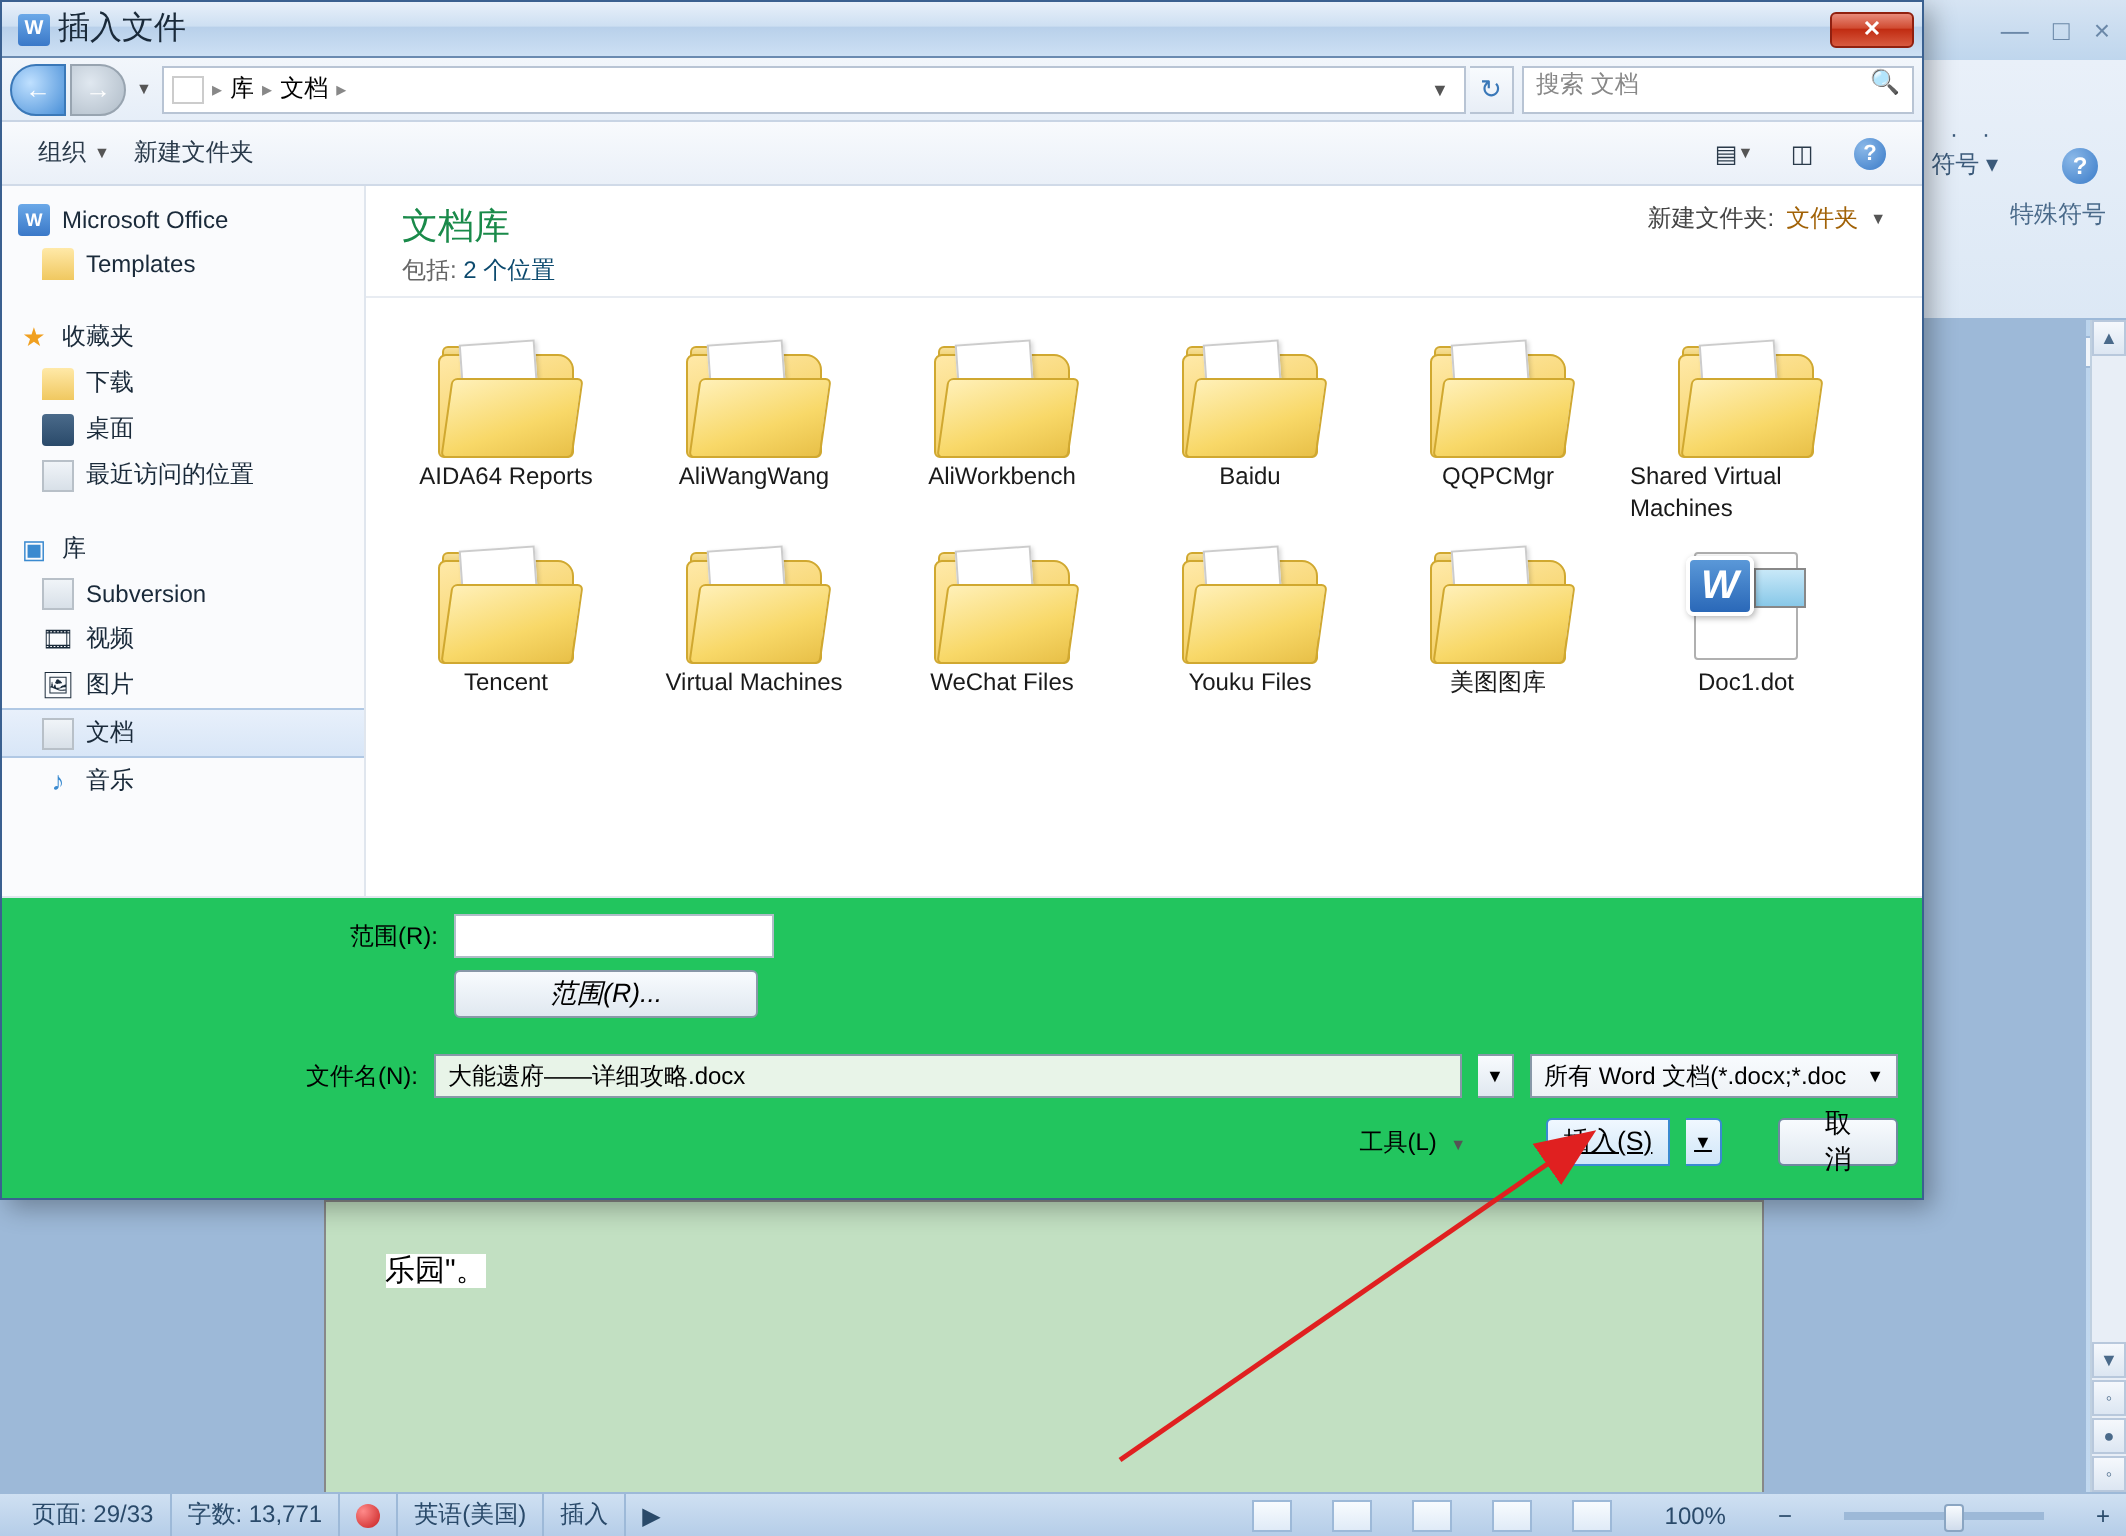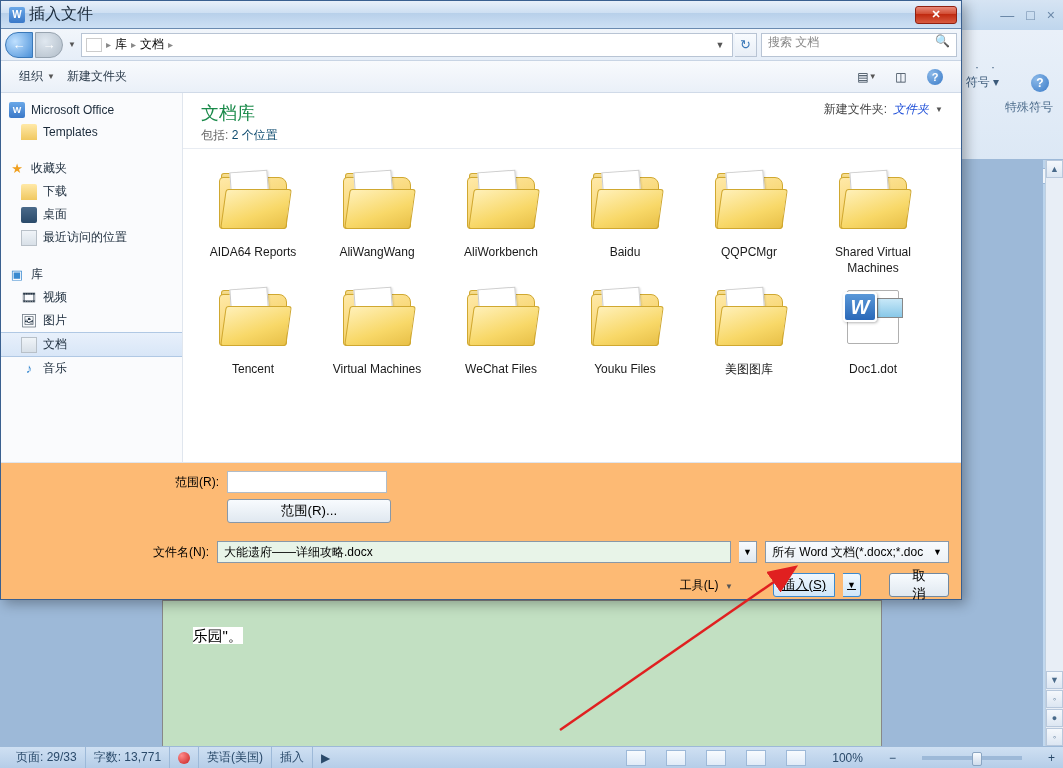--- a/index.html
+++ b/index.html
@@ -75,40 +75,40 @@
 .icon-doc { background: linear-gradient(#f0f4f8,#d8e0e8); border: 1px solid #b8c0c8; }
 .icon-monitor { background: linear-gradient(#4a6a8a,#2a4a6a); border-radius: 2px; }
 .icon-music { color: #3a8ad0; }
 
 .content { flex: 1; display: flex; flex-direction: column; background: #fff; }
 .content-header { padding: 8px 18px 4px; border-bottom: 1px solid #e8ecf2; display: flex; align-items: flex-start; }
 .lib-title { font-size: 18px; color: #1a8a4a; }
 .lib-sub { font-size: 12px; color: #666; margin-top: 2px; }
 .lib-sub a { color: #0c4a6e; text-decoration: none; }
 .sort-area { margin-left: auto; font-size: 12px; color: #444; display: flex; align-items: center; gap: 6px; }
-.sort-area a { color: #1d4ed8; text-decoration: none; font-style: italic; }
+.sort-area a { color: #a16207; text-decoration: none; }
 
 .file-grid { flex: 1; padding: 16px 8px; display: flex; flex-wrap: wrap; align-content: flex-start; overflow-y: auto; }
-.file-item { width: 124px; display: flex; flex-direction: column; align-items: center; padding: 6px 4px; font-size: 12px; text-align: center; gap: 16px; }
+.file-item { width: 124px; display: flex; flex-direction: column; align-items: center; padding: 6px 4px; font-size: 12px; text-align: left; gap: 2px; }
 .folder-icon { width: 72px; height: 58px; position: relative; }
 .folder-back { position: absolute; inset: 6px 2px 0 2px; background: linear-gradient(160deg, #ffe9a8 0%, #f8d878 50%, #e8c050 100%); border-radius: 4px 8px 3px 3px; border: 1px solid #d0a830; }
 .folder-tab { position: absolute; top: 2px; left: 4px; width: 26px; height: 8px; background: linear-gradient(#f8e098,#e8c860); border-radius: 3px 3px 0 0; border: 1px solid #d0a830; border-bottom: none; }
 .folder-paper { position: absolute; top: 0px; left: 14px; width: 38px; height: 48px; background: #fff; border: 1px solid #ccc; transform: rotate(-4deg); box-shadow: 1px 1px 2px rgba(0,0,0,0.15); }
 .folder-front { position: absolute; inset: 18px 0 0 6px; background: linear-gradient(160deg, #fff0b8 0%, #f8d868 60%, #e8c048 100%); border-radius: 3px 3px 3px 3px; border: 1px solid #d0a830; transform: skewX(-8deg); }
 .doc-icon { width: 72px; height: 58px; position: relative; }
 .doc-page { position: absolute; inset: 2px 10px; background: #fff; border: 1px solid #b0b0b0; border-radius: 2px; }
 .doc-w { position: absolute; top: 4px; left: 6px; width: 34px; height: 30px; background: linear-gradient(#5a98d8,#2a68b8); border-radius: 4px; color: #fff; font-size: 20px; font-weight: bold; font-style: italic; display: flex; align-items: center; justify-content: center; border: 2px solid #fff; box-shadow: 1px 1px 3px rgba(0,0,0,0.3); }
 .doc-pic { position: absolute; top: 10px; right: 6px; width: 26px; height: 20px; background: linear-gradient(#c8e8f8,#88c8e8); border: 1px solid #888; }
 .file-label { line-height: 1.3; color: #1a1a1a; word-break: break-word; }
 
-.dlg-bottom { border-top: 1px solid #e0e6ee; padding: 8px 12px 2px; background: #fdba74; font-size: 12px; }
+.dlg-bottom { border-top: 1px solid #e0e6ee; padding: 8px 12px 16px; background: #22c55e; font-size: 12px; }
 .range-row { display: flex; align-items: center; gap: 8px; margin-bottom: 6px; padding-left: 150px; }
 .range-label { width: 56px; text-align: right; }
 .range-input { width: 160px; height: 22px; border: 1px solid #b0bcc8; background: #fff; }
-.range-btn { width: 164px; height: 24px; border: 1px solid #8898a8; background: linear-gradient(#f8fbfe,#e0e8f0); border-radius: 3px; margin-left: 64px; }
+.range-btn { width: 152px; height: 24px; border: 1px solid #8898a8; background: linear-gradient(#f8fbfe,#e0e8f0); border-radius: 3px; margin-left: 64px; font-style: italic; }
 
 .filename-row { display: flex; align-items: center; gap: 8px; margin-top: 18px; }
 .fn-label { width: 66px; text-align: right; padding-left: 130px; box-sizing: content-box; }
 .fn-input { flex: 1; height: 22px; border: 1px solid #8898a8; background: #e8f4e8; padding: 0 6px; display: flex; align-items: center; }
 .fn-dd { width: 18px; height: 22px; border: 1px solid #8898a8; border-left: none; background: linear-gradient(#f8fbfe,#e0e8f0); display: flex; align-items: center; justify-content: center; font-size: 9px; }
 .filter-select { width: 184px; height: 22px; border: 1px solid #8898a8; background: linear-gradient(#f8fbfe,#eef2f6); display: flex; align-items: center; padding: 0 6px; }
 .filter-select .dd { margin-left: auto; font-size: 9px; }
 
 .action-row { display: flex; align-items: center; gap: 8px; margin-top: 10px; justify-content: flex-end; }
 .tools-label { margin-right: 4px; }
@@ -252,20 +252,24 @@
             <span class="sb-icon icon-doc"></span>
             <span>最近访问的位置</span>
           </div>
       </div>
       <div class="sb-group">
         <div class="sb-item root">
             <span class="sb-icon icon-lib">▣</span>
             <span>库</span>
           </div>
         <div class="sb-item">
+            <span class="sb-icon icon-doc"></span>
+            <span>Subversion</span>
+          </div>
+        <div class="sb-item">
             <span class="sb-icon">🎞</span>
             <span>视频</span>
           </div>
         <div class="sb-item">
             <span class="sb-icon">🖼</span>
             <span>图片</span>
           </div>
         <div class="sb-item selected">
             <span class="sb-icon icon-doc"></span>
             <span>文档</span>

